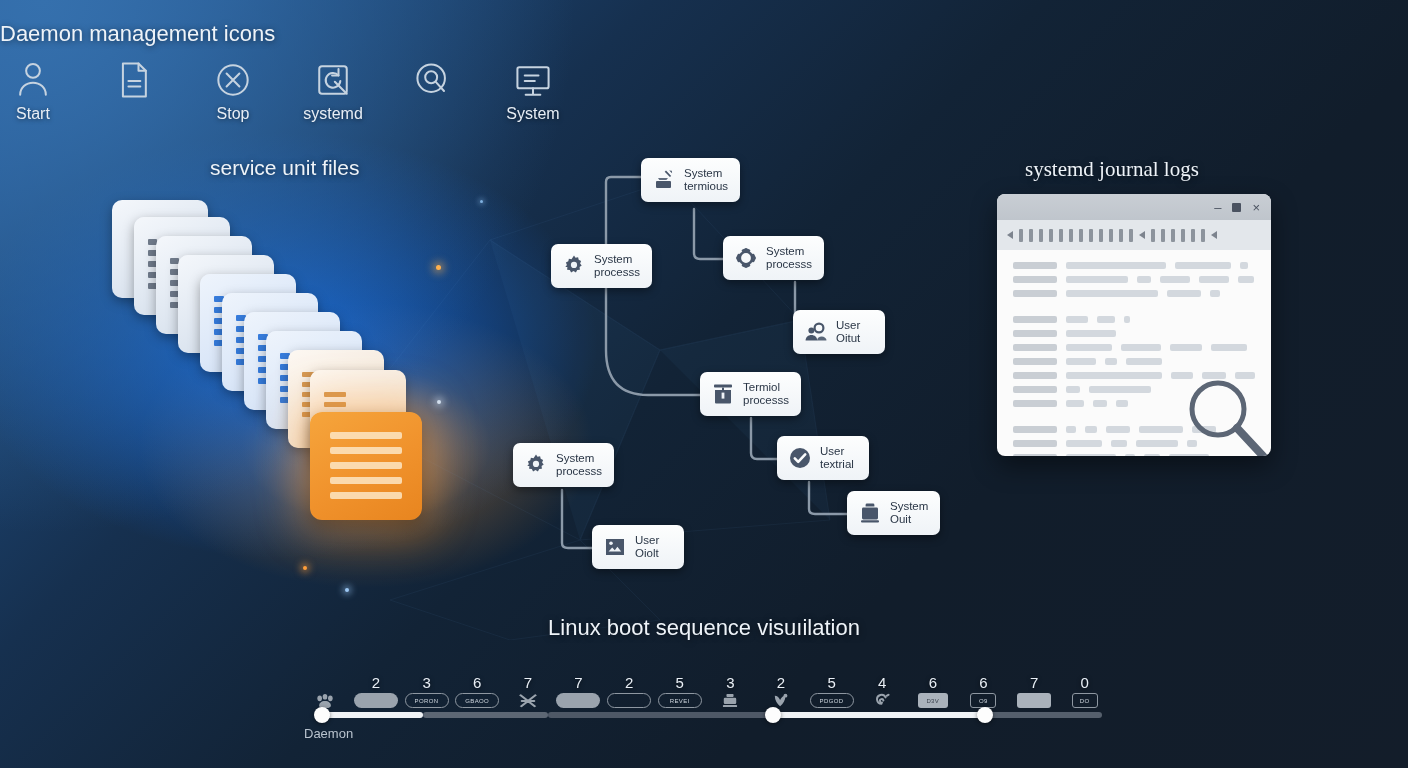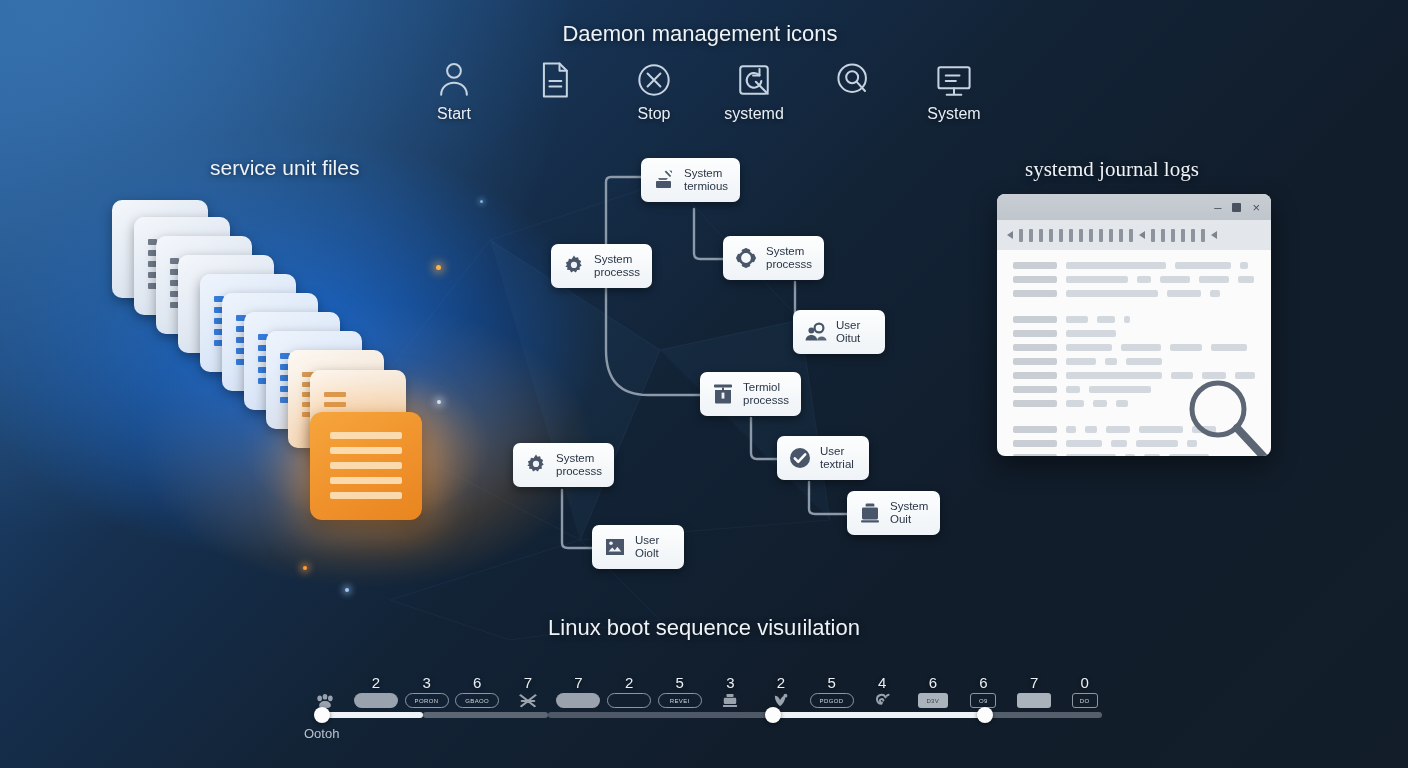--- a/index.html
+++ b/index.html
@@ -27,24 +27,24 @@
     position:absolute;
     color:#eef3f8;
     font-size:21px;
     font-weight:400;
     white-space:nowrap;
     text-shadow:0 1px 6px rgba(0,0,0,.55);
   }
   .heading.big { font-size:22px; }
 
   
-  #daemon-title { left:0; right:8px; top:21px; text-align:center; font-size:22px; }
+  #daemon-title { left:0; right:8px; top:21px; font-size:22px; }
   #icon-row {
     position:absolute; top:58px; left:0; right:0;
-    display:flex; justify-content:center; align-items:flex-start; gap:34px;
+    display:flex; justify-content:flex-start; align-items:flex-start; gap:34px;
   }
   .dm-item { width:66px; display:flex; flex-direction:column; align-items:center; gap:3px; }
   .dm-glyph { width:46px; height:44px; display:block; }
   .dm-glyph svg { width:100%; height:100%; display:block; }
   .dm-label {
     color:#e8eef5; font-size:16px; line-height:18px; white-space:nowrap;
     text-shadow:0 1px 4px rgba(0,0,0,.5);
   }
   .dm-label.empty { visibility:hidden; }
 
@@ -692,16 +692,16 @@
       <span class="seg-t" style="left:0;   width:13%;  background:#f0f3f6"></span>
       <span class="seg-t" style="left:13%; width:16%;  background:#5d6774"></span>
       <span class="seg-t" style="left:29%; width:29%;  background:#4e5866"></span>
       <span class="seg-t" style="left:58%; width:26.5%;background:#f0f3f6"></span>
       <span class="seg-t" style="left:84.5%;width:15.5%;background:#555f6c"></span>
       <span class="knob" style="left:-1%"></span>
       <span class="knob" style="left:56.8%"></span>
       <span class="knob" style="left:84%"></span>
     </div>
 
-    <div id="track-label">Ootoh</div>
+    <div id="track-label">Daemon</div>
   </div>
 
 </div>
 
 </body></html>

